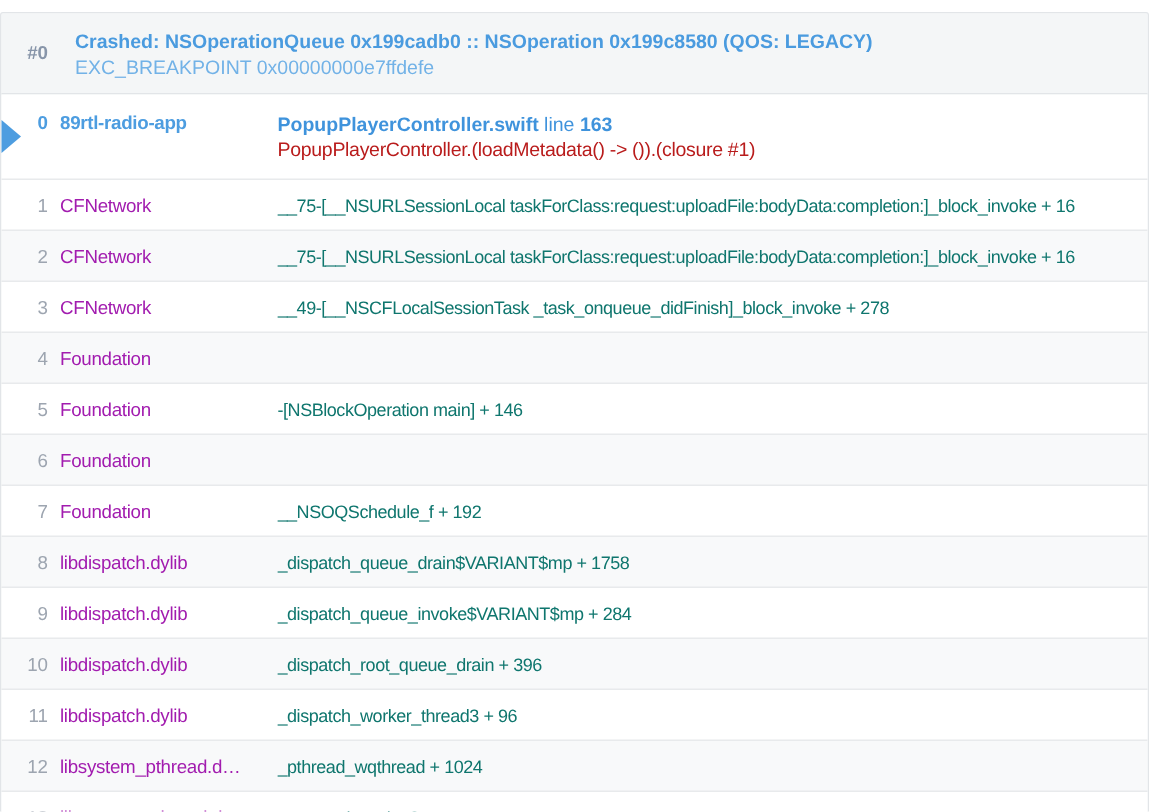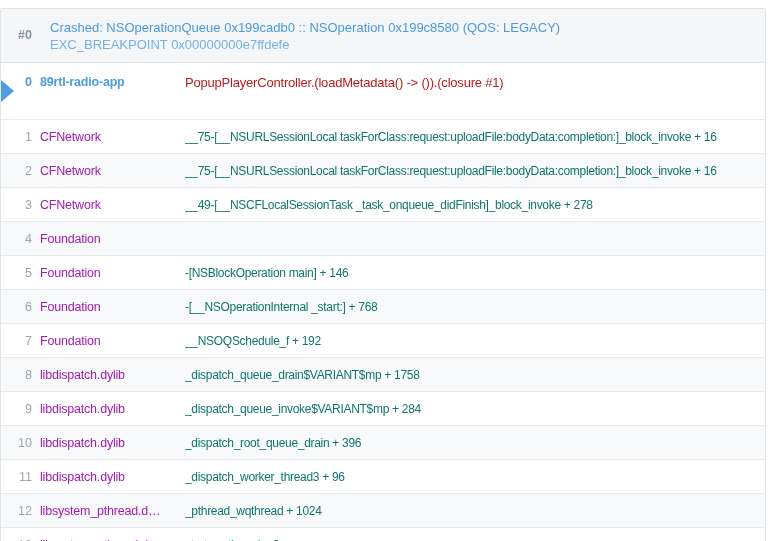--- a/index.html
+++ b/index.html
@@ -32,21 +32,21 @@
     font-size: 12.5px;
   }
   .crash-header .col-num {
     color: #8795a9;
     font-weight: bold;
     padding-top: 9px;
   }
   .crash-title-block { margin-left: 18px; overflow: hidden; }
   .crash-title {
     color: #4a9bdf;
-    font-weight: normal;
+    font-weight: bold;
     font-size: 13px;
     line-height: 17px;
     white-space: nowrap;
   }
   .crash-exception {
     color: #72b2e7;
     font-size: 13px;
     line-height: 17px;
     white-space: nowrap;
   }
@@ -136,20 +136,21 @@
       <div class="crash-title">Crashed: NSOperationQueue 0x199cadb0 :: NSOperation 0x199c8580 (QOS: LEGACY)</div>
       <div class="crash-exception">EXC_BREAKPOINT 0x00000000e7ffdefe</div>
     </div>
   </div>
 
   <div class="frame-selected">
     <span class="frame-marker"></span>
     <div class="col-num">0</div>
     <div class="col-lib">89rtl-radio-app</div>
     <div class="sel-sym-block">
+      <div class="sel-file-line"><span class="file">PopupPlayerController.swift</span> <span>line</span> <span class="lineno">163</span></div>
       <div class="sel-symbol">PopupPlayerController.(loadMetadata() -&gt; ()).(closure #1)</div>
     </div>
   </div>
 
   <div id="frames">
       <div class="frame-row">
     <div class="col-num">1</div>
     <div class="col-lib">CFNetwork</div>
     <div class="col-sym">__75-[__NSURLSessionLocal taskForClass:request:uploadFile:bodyData:completion:]_block_invoke + 16</div>
   </div>
@@ -168,21 +169,20 @@
     <div class="col-lib">Foundation</div>
   </div>
       <div class="frame-row">
     <div class="col-num">5</div>
     <div class="col-lib">Foundation</div>
     <div class="col-sym">-[NSBlockOperation main] + 146</div>
   </div>
       <div class="frame-row alt">
     <div class="col-num">6</div>
     <div class="col-lib">Foundation</div>
-    <div class="col-sym">-[__NSOperationInternal _start:] + 768</div>
   </div>
       <div class="frame-row">
     <div class="col-num">7</div>
     <div class="col-lib">Foundation</div>
     <div class="col-sym">__NSOQSchedule_f + 192</div>
   </div>
       <div class="frame-row alt">
     <div class="col-num">8</div>
     <div class="col-lib">libdispatch.dylib</div>
     <div class="col-sym">_dispatch_queue_drain$VARIANT$mp + 1758</div>

